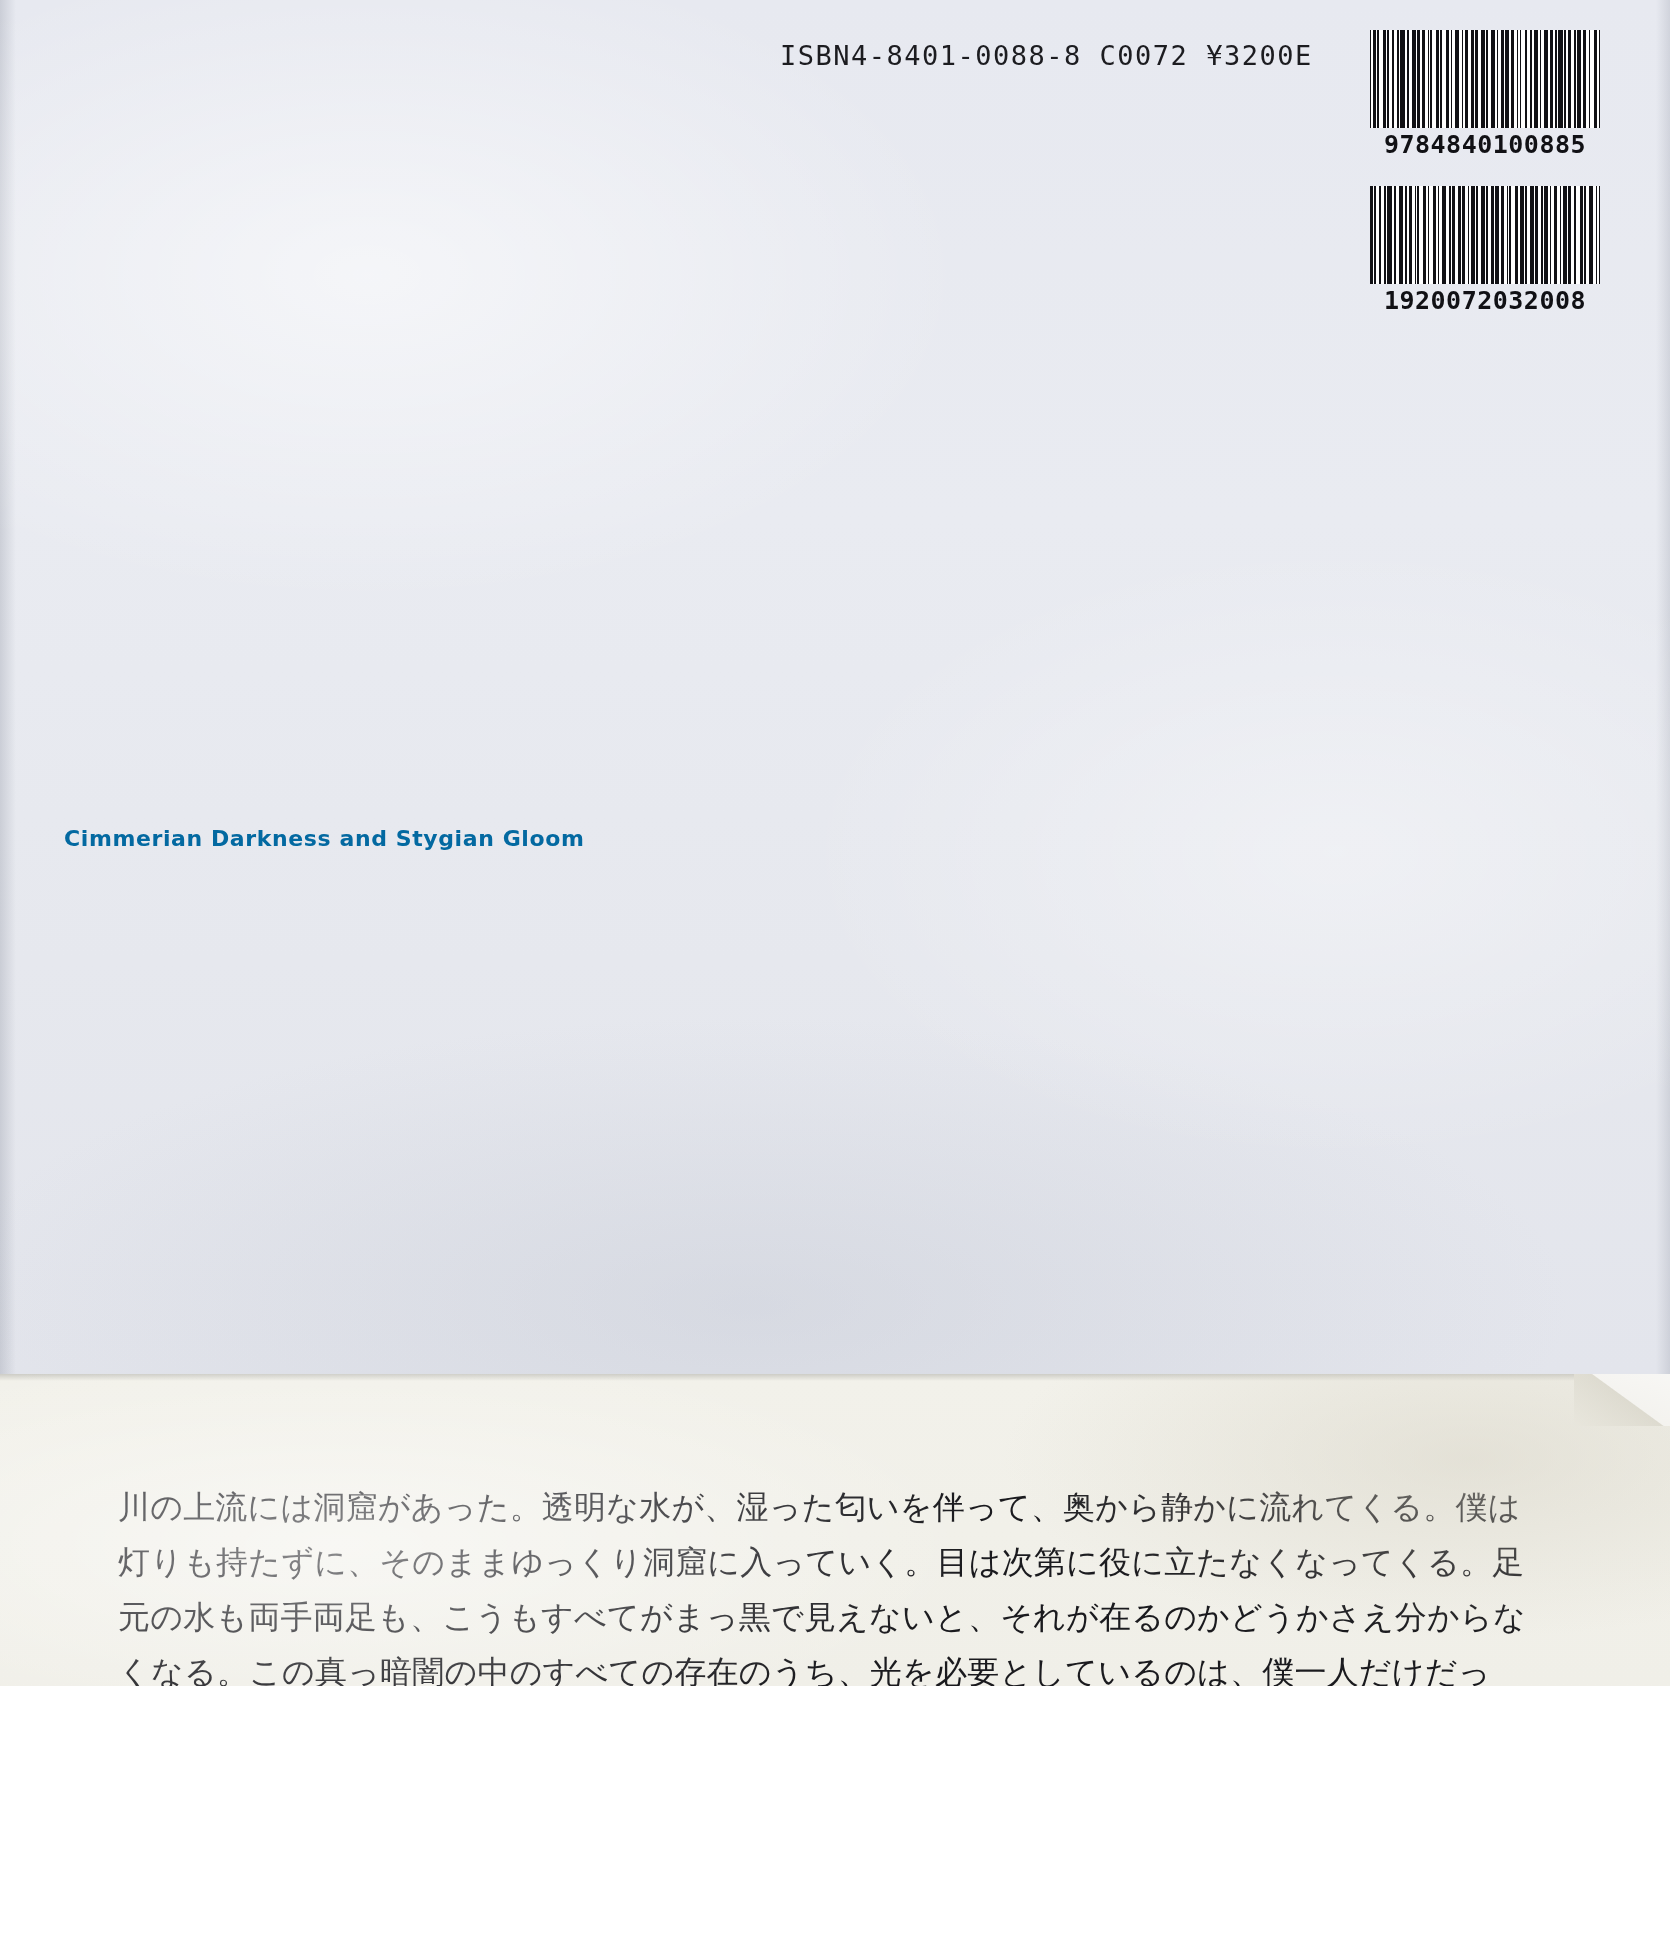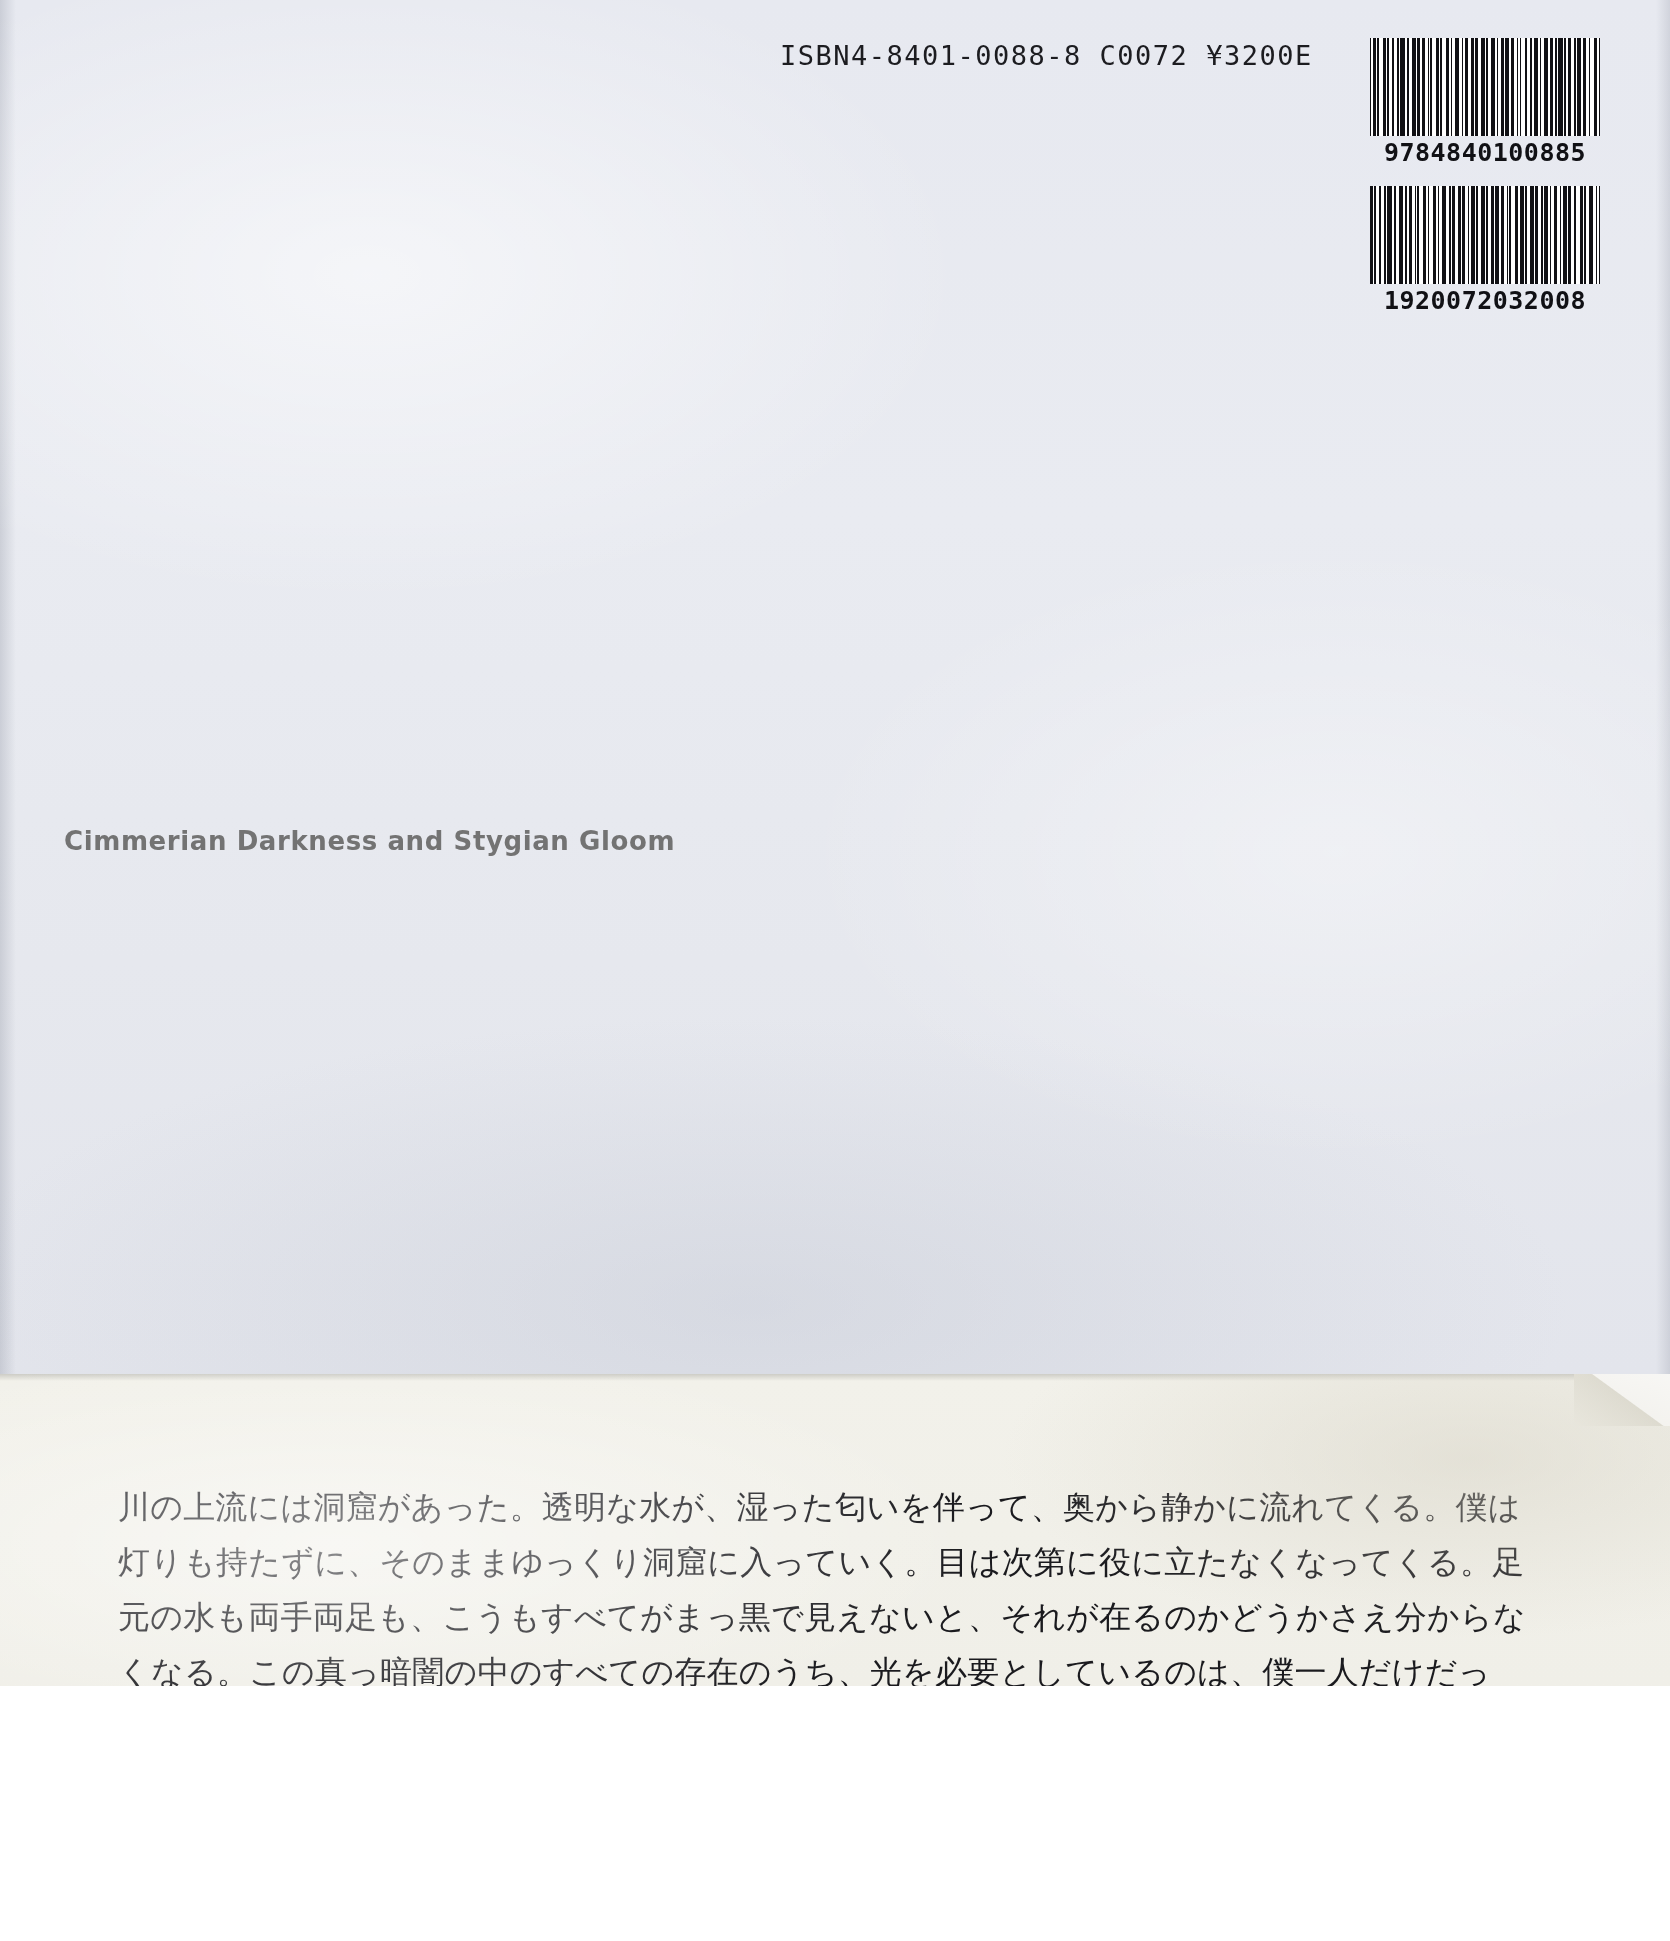--- a/index.html
+++ b/index.html
@@ -67,21 +67,21 @@
     letter-spacing: 1.5px;
     color: #1c1c20;
     white-space: nowrap;
   }
 
   
   .barcode-block {
     position: absolute;
     width: 230px;
   }
-  .barcode-block.top { left: 1370px; top: 30px; margin-top: 8px; }
+  .barcode-block.top { left: 1370px; top: 30px; }
   .barcode-block.bottom { left: 1370px; top: 186px; }
 
   .barcode-bars {
     height: 98px;
     width: 230px;
     background-color: #ffffff;
   }
   .barcode-number {
     margin-top: 2px;
     text-align: center;
@@ -91,24 +91,24 @@
     letter-spacing: 0.5px;
     color: #111115;
   }
 
   
   .subtitle {
     position: absolute;
     left: 64px;
     top: 826px;
     font-family: "DejaVu Sans", "Liberation Sans", sans-serif;
-    font-size: 26px;
+    font-size: 22px;
     font-weight: bold;
     letter-spacing: 0.6px;
-    color: #737373;
+    color: #0369a1;
     white-space: nowrap;
   }
 
   
   .obi {
     position: absolute;
     left: 0;
     top: 1374px;
     width: 1670px;
     height: 567px;

